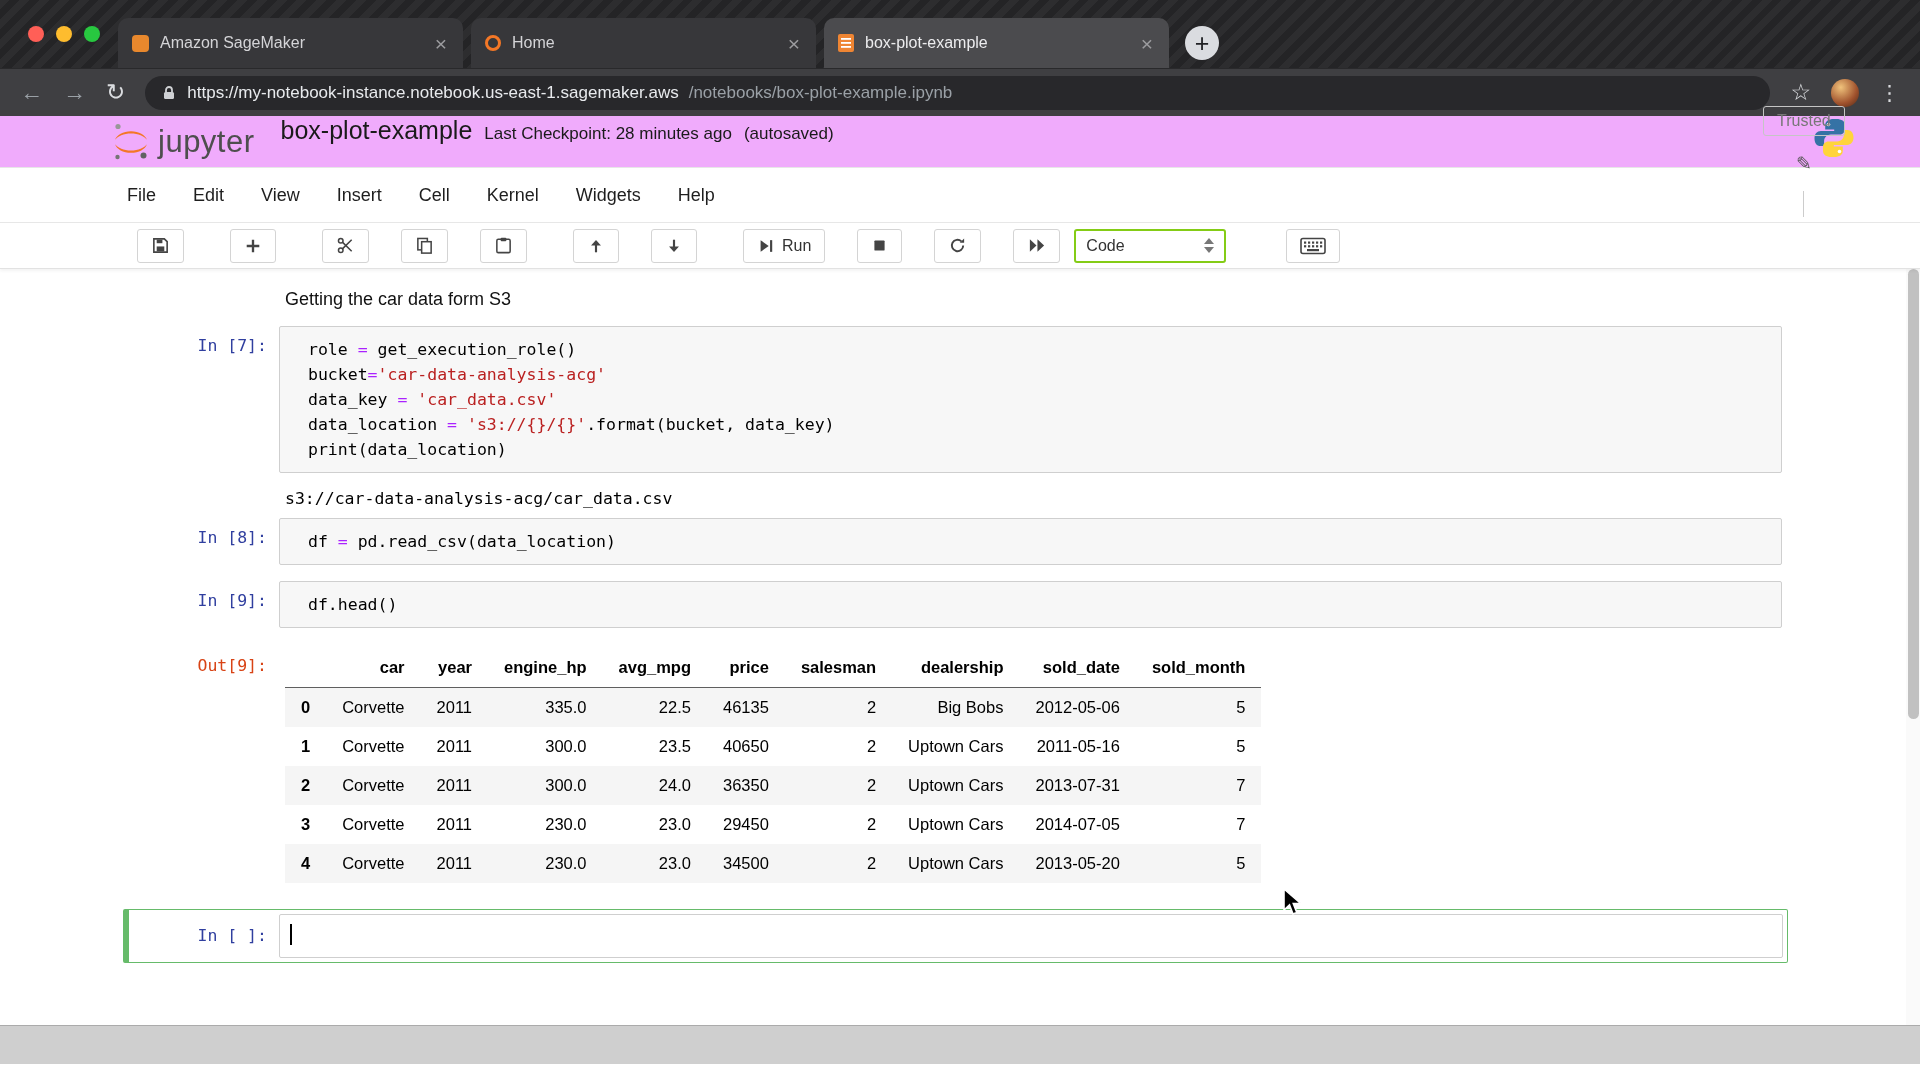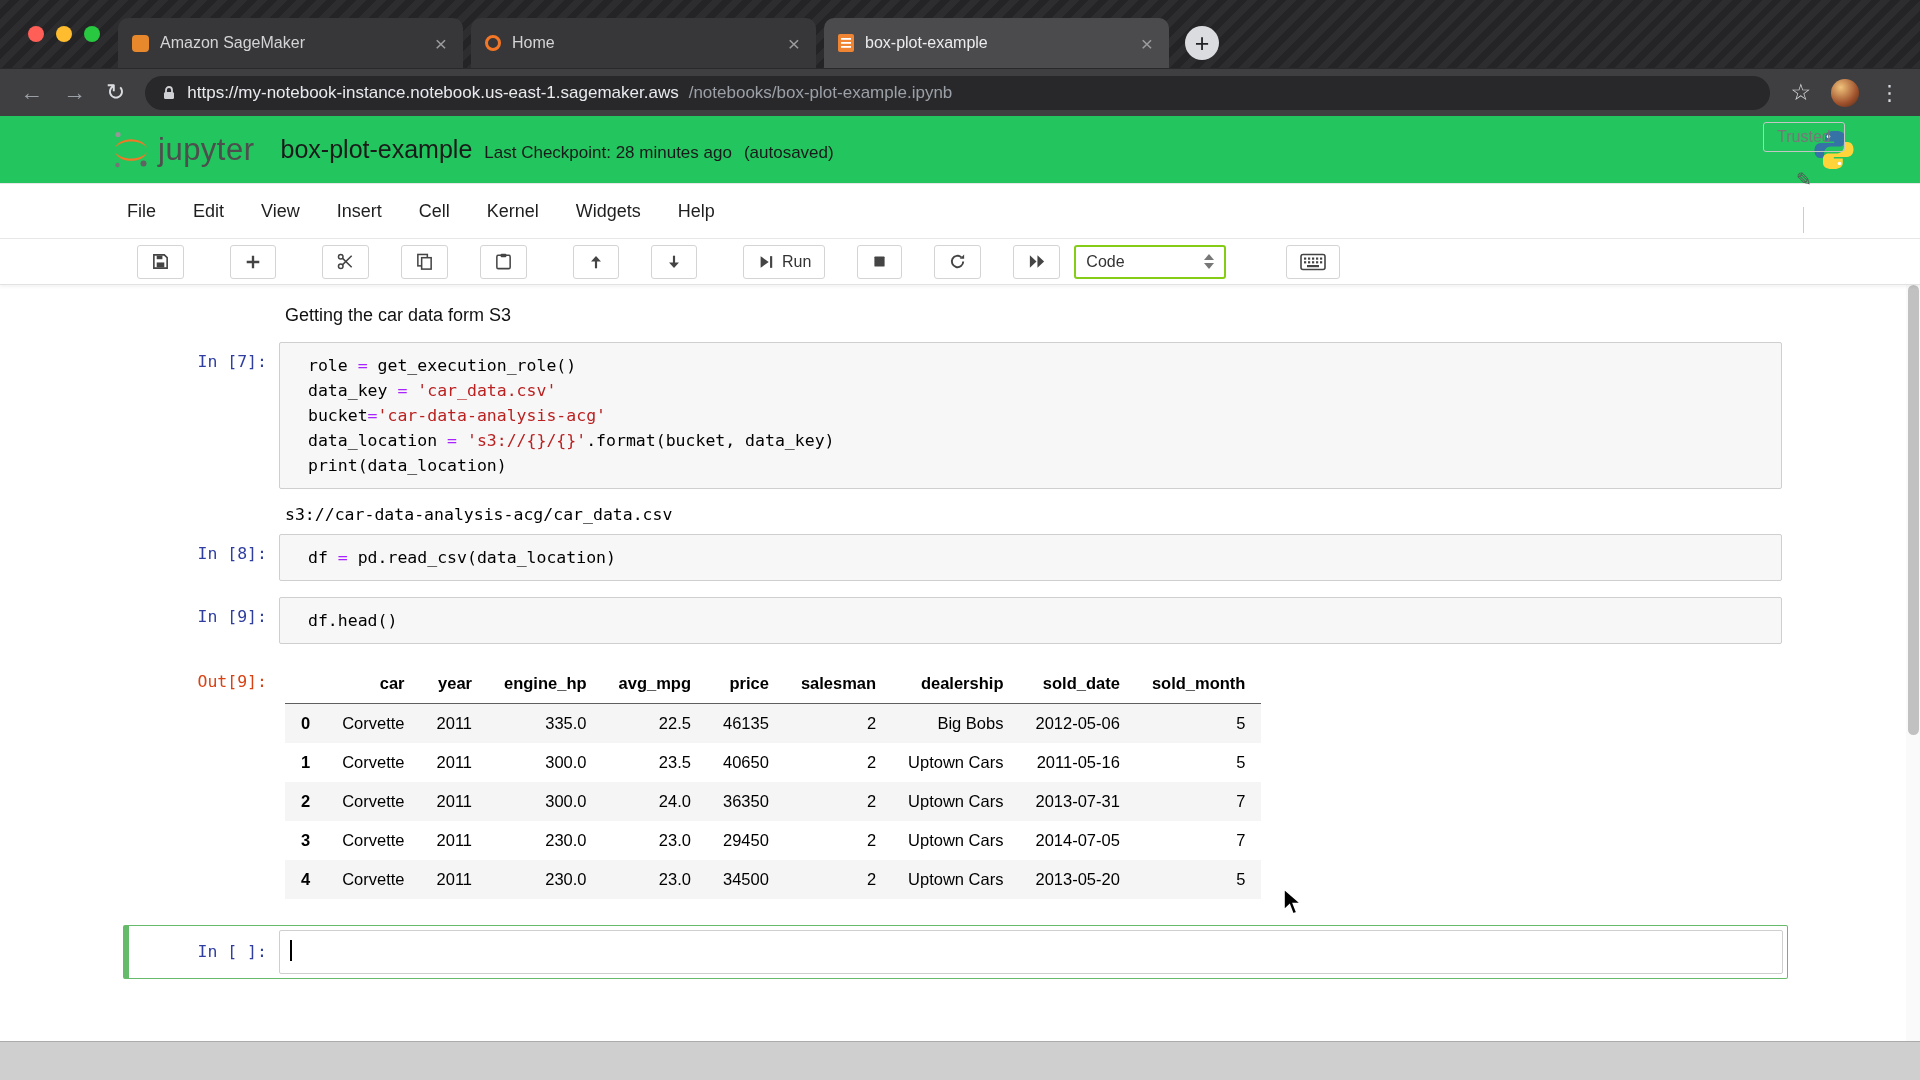--- a/index.html
+++ b/index.html
@@ -45,21 +45,21 @@
     flex:1; height:34px; background:#28282b; border-radius:17px;
     display:flex; align-items:center; padding:0 16px; gap:10px;
     color:#e8eaed; font-size:17px; overflow:hidden; white-space:nowrap;
   }
   .url-path { color:#9aa0a6; }
   .star { font-size:23px; color:#dadcdf; line-height:1; }
   .avatar { width:28px; height:28px; border-radius:50%; background:radial-gradient(circle at 35% 30%, #f0c27b, #a0522d 60%, #4a2616); flex:none; }
   .dots { font-size:21px; color:#dadcdf; line-height:1; }
 
   
-  .nb-header { height:68px; background:#22c55e; display:flex; align-items:center; padding:0 64px 0 110px; border-bottom:1px solid #e7e7e7; }
+  .nb-header { height:52px; background:#f0abfc; display:flex; padding:0 64px 0 110px; border-bottom:1px solid #e7e7e7; }
   .logo { display:flex; align-items:center; gap:6px; }
   .wordmark { font-size:31px; color:#4e4e4e; letter-spacing:.5px; }
   .title-block { display:flex; align-items:baseline; gap:12px; margin-left:26px; }
   .nb-title { font-size:25px; color:#1a1a1a; font-weight:500; }
   .checkpoint, .autosaved { font-size:17px; color:#1a1a1a; }
   .python-logo { margin-left:auto; }
 
   
   .menu-bar { height:55px; background:#fff; display:flex; align-items:center; padding:0 58px 0 127px; border-bottom:1px solid #e7e7e7; }
   .menu-items { display:flex; gap:37px; font-size:18px; color:#1e1e1e; }
@@ -332,22 +332,22 @@
   </div>
 
   <div class="content">
 
     <div class="markdown">Getting the car data form S3</div>
 
     <div class="cell-row">
       <div class="prompt">In [7]:</div>
       <div class="codebox">
           <div class="code-line"><span class="tok-n">role </span><span class="tok-o">=</span><span class="tok-n"> get_execution_role()</span></div>
+          <div class="code-line"><span class="tok-n">bucket</span><span class="tok-o">=</span><span class="tok-s">'car-data-analysis-acg'</span></div>
           <div class="code-line"><span class="tok-n">data_key </span><span class="tok-o">=</span><span class="tok-n"> </span><span class="tok-s">'car_data.csv'</span></div>
-          <div class="code-line"><span class="tok-n">bucket</span><span class="tok-o">=</span><span class="tok-s">'car-data-analysis-acg'</span></div>
           <div class="code-line"><span class="tok-n">data_location </span><span class="tok-o">=</span><span class="tok-n"> </span><span class="tok-s">'s3://{}/{}'</span><span class="tok-n">.format(bucket, data_key)</span></div>
           <div class="code-line"><span class="tok-k">print</span><span class="tok-n">(data_location)</span></div>
         </div>
     </div>
 
     <div class="cell-row">
       <div class="prompt"></div>
       <div class="stdout">s3://car-data-analysis-acg/car_data.csv</div>
     </div>
 

